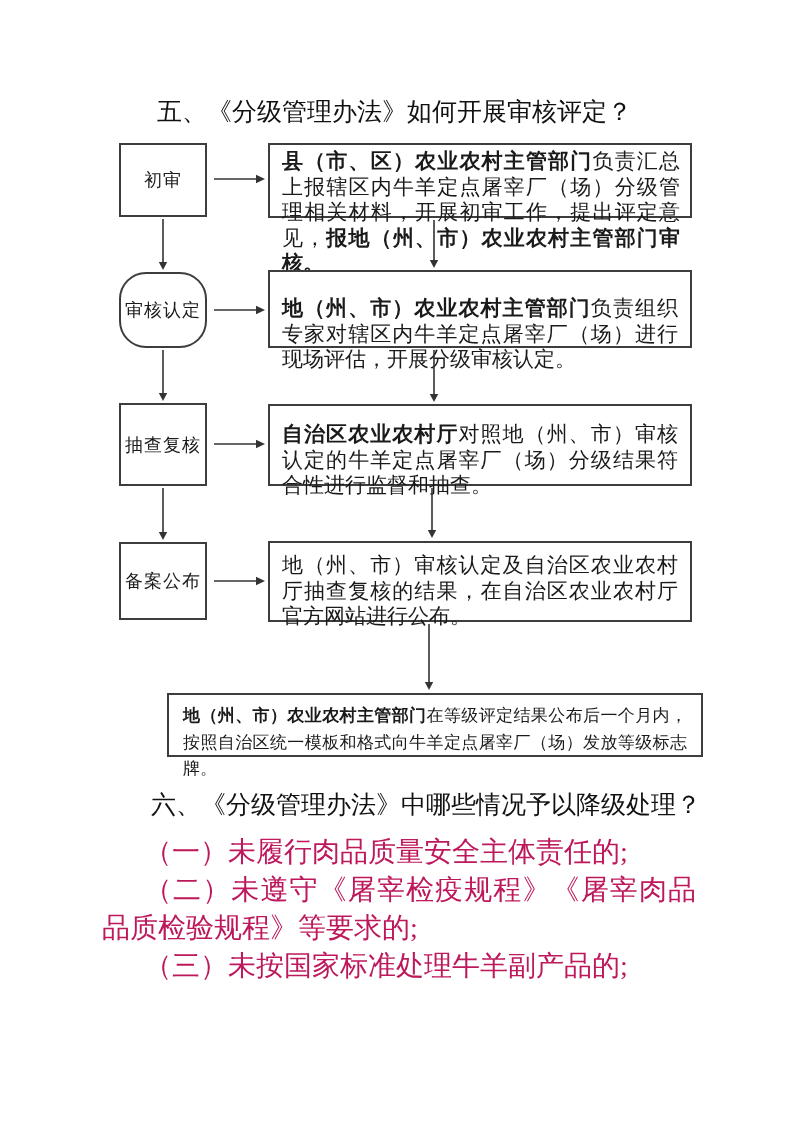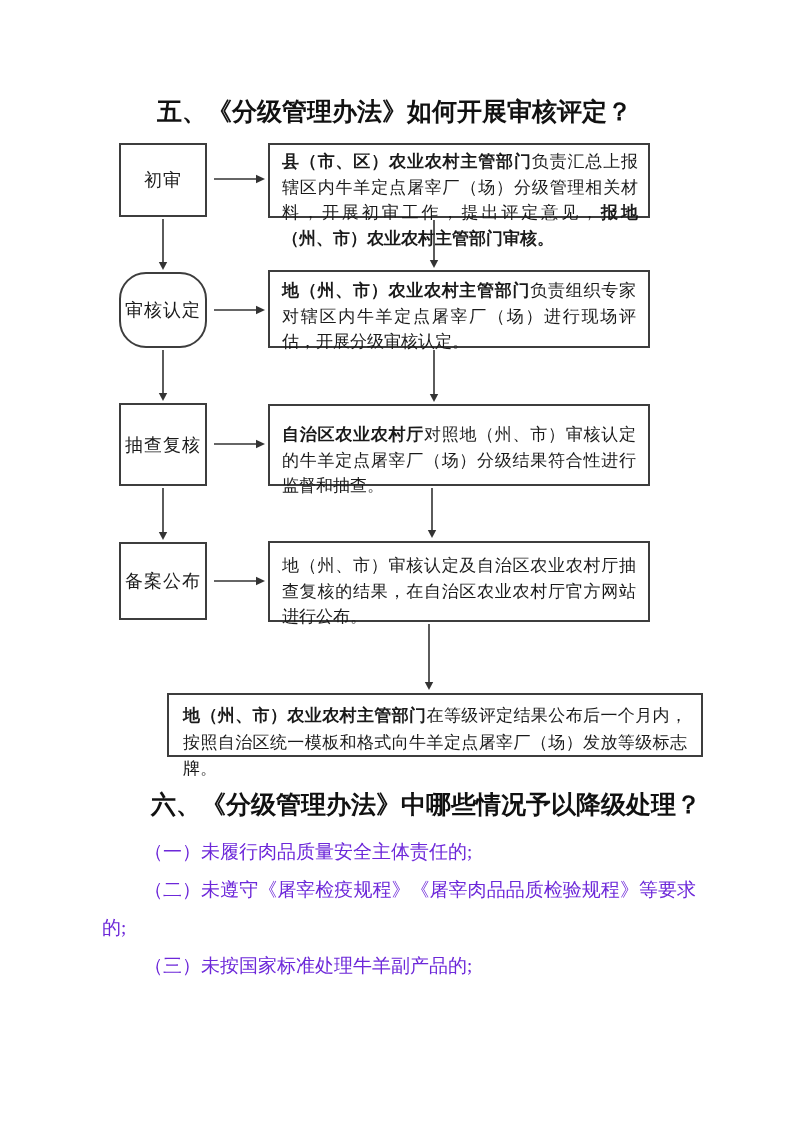--- a/index.html
+++ b/index.html
@@ -9,21 +9,21 @@
     height: 1122px;
     margin: 0 auto;
     background: #ffffff;
     overflow: hidden;
     color: #1a1a1a;
     font-family: "Liberation Serif", serif;
   }
   .sec-title {
     position: absolute;
     font-family: "Liberation Sans", sans-serif;
-    font-weight: 700;
+    font-weight: 400;
     font-size: 25px;
     line-height: 30px;
     color: #111;
     white-space: nowrap;
   }
   .flow-box {
     position: absolute;
     box-sizing: border-box;
     border: 2px solid #3d3d3d;
     background: #ffffff;
@@ -32,22 +32,22 @@
     left: 119px;
     width: 88px;
     display: flex;
     align-items: center;
     justify-content: center;
     font-size: 18px;
     letter-spacing: 1px;
   }
   .desc-box {
     left: 268px;
-    width: 382px;
-    font-size: 17px;
+    width: 424px;
+    font-size: 21px;
     line-height: 25.5px;
     text-align: justify;
   }
   .desc-inner { display: block; }
   .desc-box b, .final-box b { font-weight: 700; }
   .final-box {
     left: 121px;
     top: 693px;
     width: 536px;
     height: 64px;
@@ -55,37 +55,37 @@
     line-height: 26.5px;
     padding: 8px 14px 0 14px;
     text-align: justify;
     margin-left: 46px;
   }
   #b1 { top: 143px; height: 74px; }
   #b2 { top: 272px; height: 76px; border-radius: 27px; }
   #b3 { top: 403px; height: 83px; }
   #b4 { top: 542px; height: 78px; }
   #r1 { top: 143px; height: 75px; padding: 4px 10px 0 12px; }
-  #r2 { top: 270px; height: 78px; padding: 6px 12px 0 12px; }
+  #r2 { top: 270px; height: 78px; padding: 24px 12px 0 12px; }
   #r3 { top: 404px; height: 82px; padding: 16px 12px 0 12px; }
   #r4 { top: 541px; height: 81px; padding: 10px 12px 0 12px; }
   .arrows {
     position: absolute;
     left: 0; top: 0;
     width: 793px; height: 1122px;
     pointer-events: none;
   }
   .items {
     position: absolute;
     left: 102px;
     top: 833px;
     width: 594px;
-    font-size: 19px;
+    font-size: 28px;
     line-height: 38px;
-    color: #6d28d9;
+    color: #be185d;
   }
   .items p {
     margin: 0;
     text-indent: 42px;
     text-align: justify;
   }
 </style>
 </head>
 <body>
 

